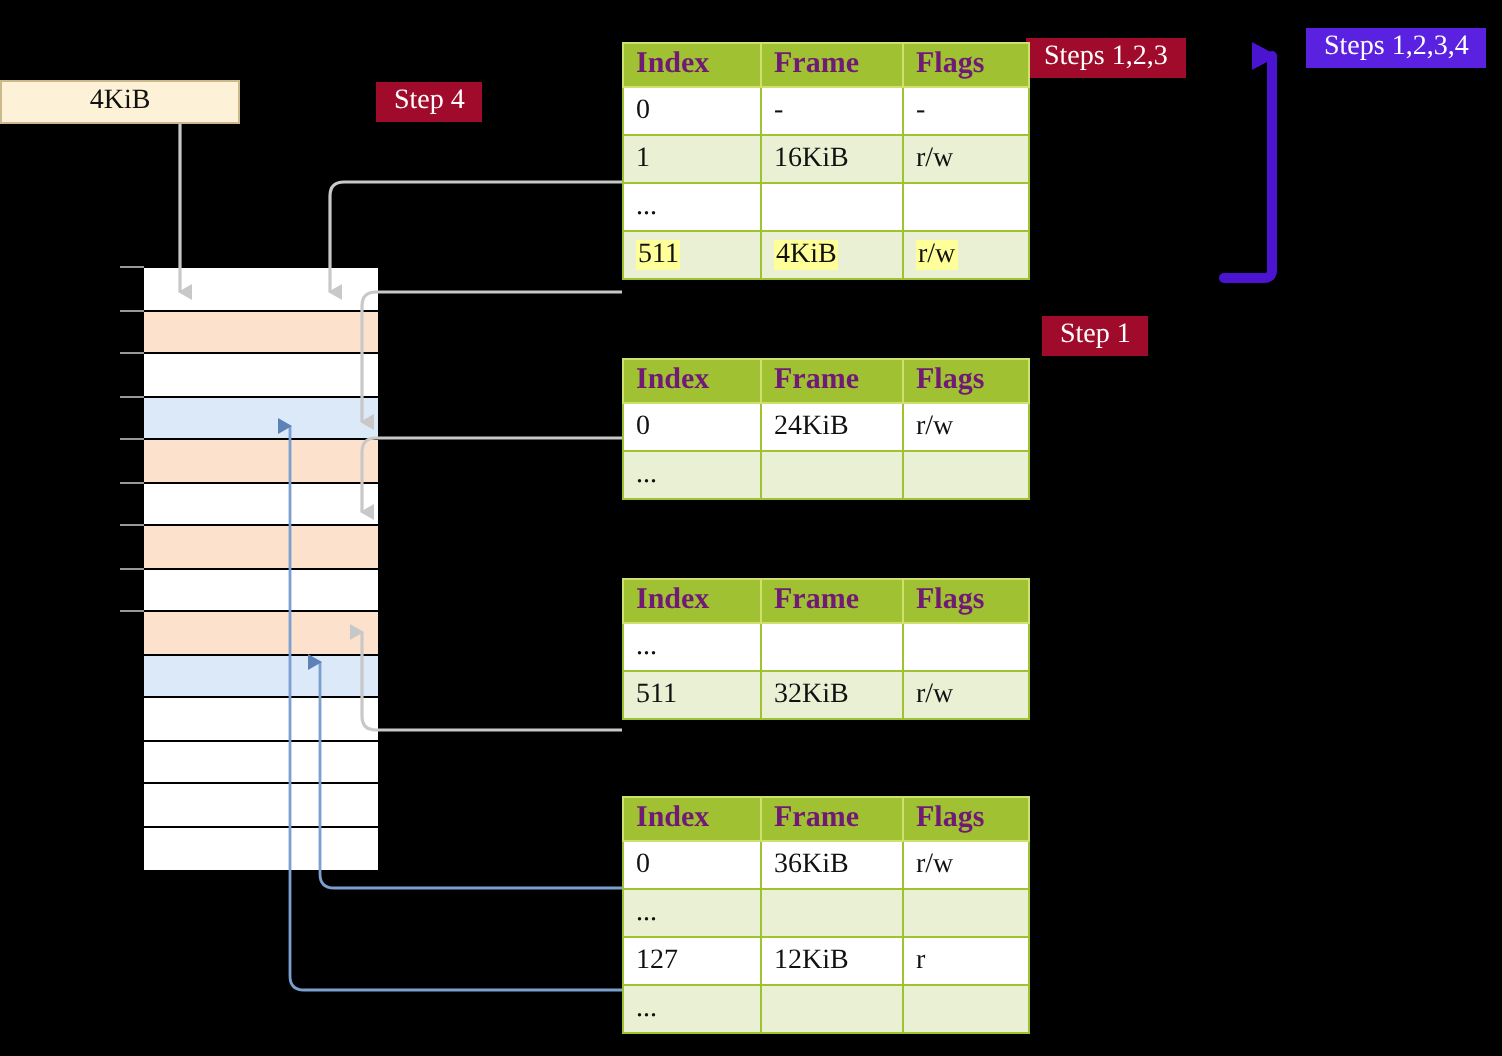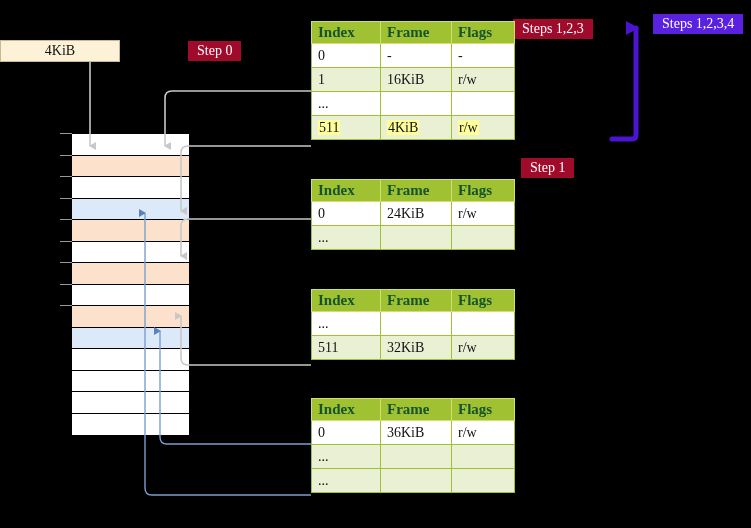--- a/index.html
+++ b/index.html
@@ -46,21 +46,21 @@
 
   
   .tick{left:60px;width:12px;height:1px;background:#999;}
 
   
   .ptable{
     border-collapse:collapse;border:1px solid #7f9a1f;
     background:#fff;font-size:14px;color:#111;
   }
   .ptable th{
-    background:#9fc132;color:#14532d;font-weight:bold;
+    background:#9fc132;color:#701a75;font-weight:bold;
     text-align:left;padding:2px 6px;border:1px solid #cfe06f;
     font-size:15px;
   }
   .ptable td{
     border:1px solid #9fc132;padding:2px 6px;height:19px;
     vertical-align:middle;
   }
   .ptable tr.alt td{background:#eaf0d4;}
   .ptable tr.plain td{background:#ffffff;}
   .hl{background:#ffff99;padding:0 1px;}
@@ -76,21 +76,21 @@
   svg.overlay{position:absolute;left:0;top:0;width:751px;height:528px;
               pointer-events:none;}
 </style>
 </head>
 <body>
 
 <div class="abs" id="src-box">
   <span>4KiB</span>
 </div>
 
-<div class="abs badge dark-red" id="badge-step0">Step 0</div>
+<div class="abs badge dark-red" id="badge-step0">Step 4</div>
 
 <div class="abs badge dark-red" id="badge-steps123">Steps 1,2,3</div>
 
 <div class="abs badge blue" id="badge-steps1234">Steps 1,2,3,4</div>
 
 <div class="abs badge dark-red" id="badge-step4">Step 1</div>
 
 <div class="abs" id="mem-grid">
   <div class="mem-row white"></div>
   <div class="mem-row orange"></div>
@@ -205,20 +205,25 @@
   <tbody>
     <tr class="plain">
       <td>0</td>
       <td>36KiB</td>
       <td>r/w</td>
     </tr>
     <tr class="alt">
       <td>...</td>
       <td></td>
       <td></td>
+    </tr>
+    <tr class="plain">
+      <td>127</td>
+      <td>12KiB</td>
+      <td>r</td>
     </tr>
     <tr class="alt">
       <td>...</td>
       <td></td>
       <td></td>
     </tr>
   </tbody>
 </table>
 
 <svg class="overlay" viewBox="0 0 751 528">

